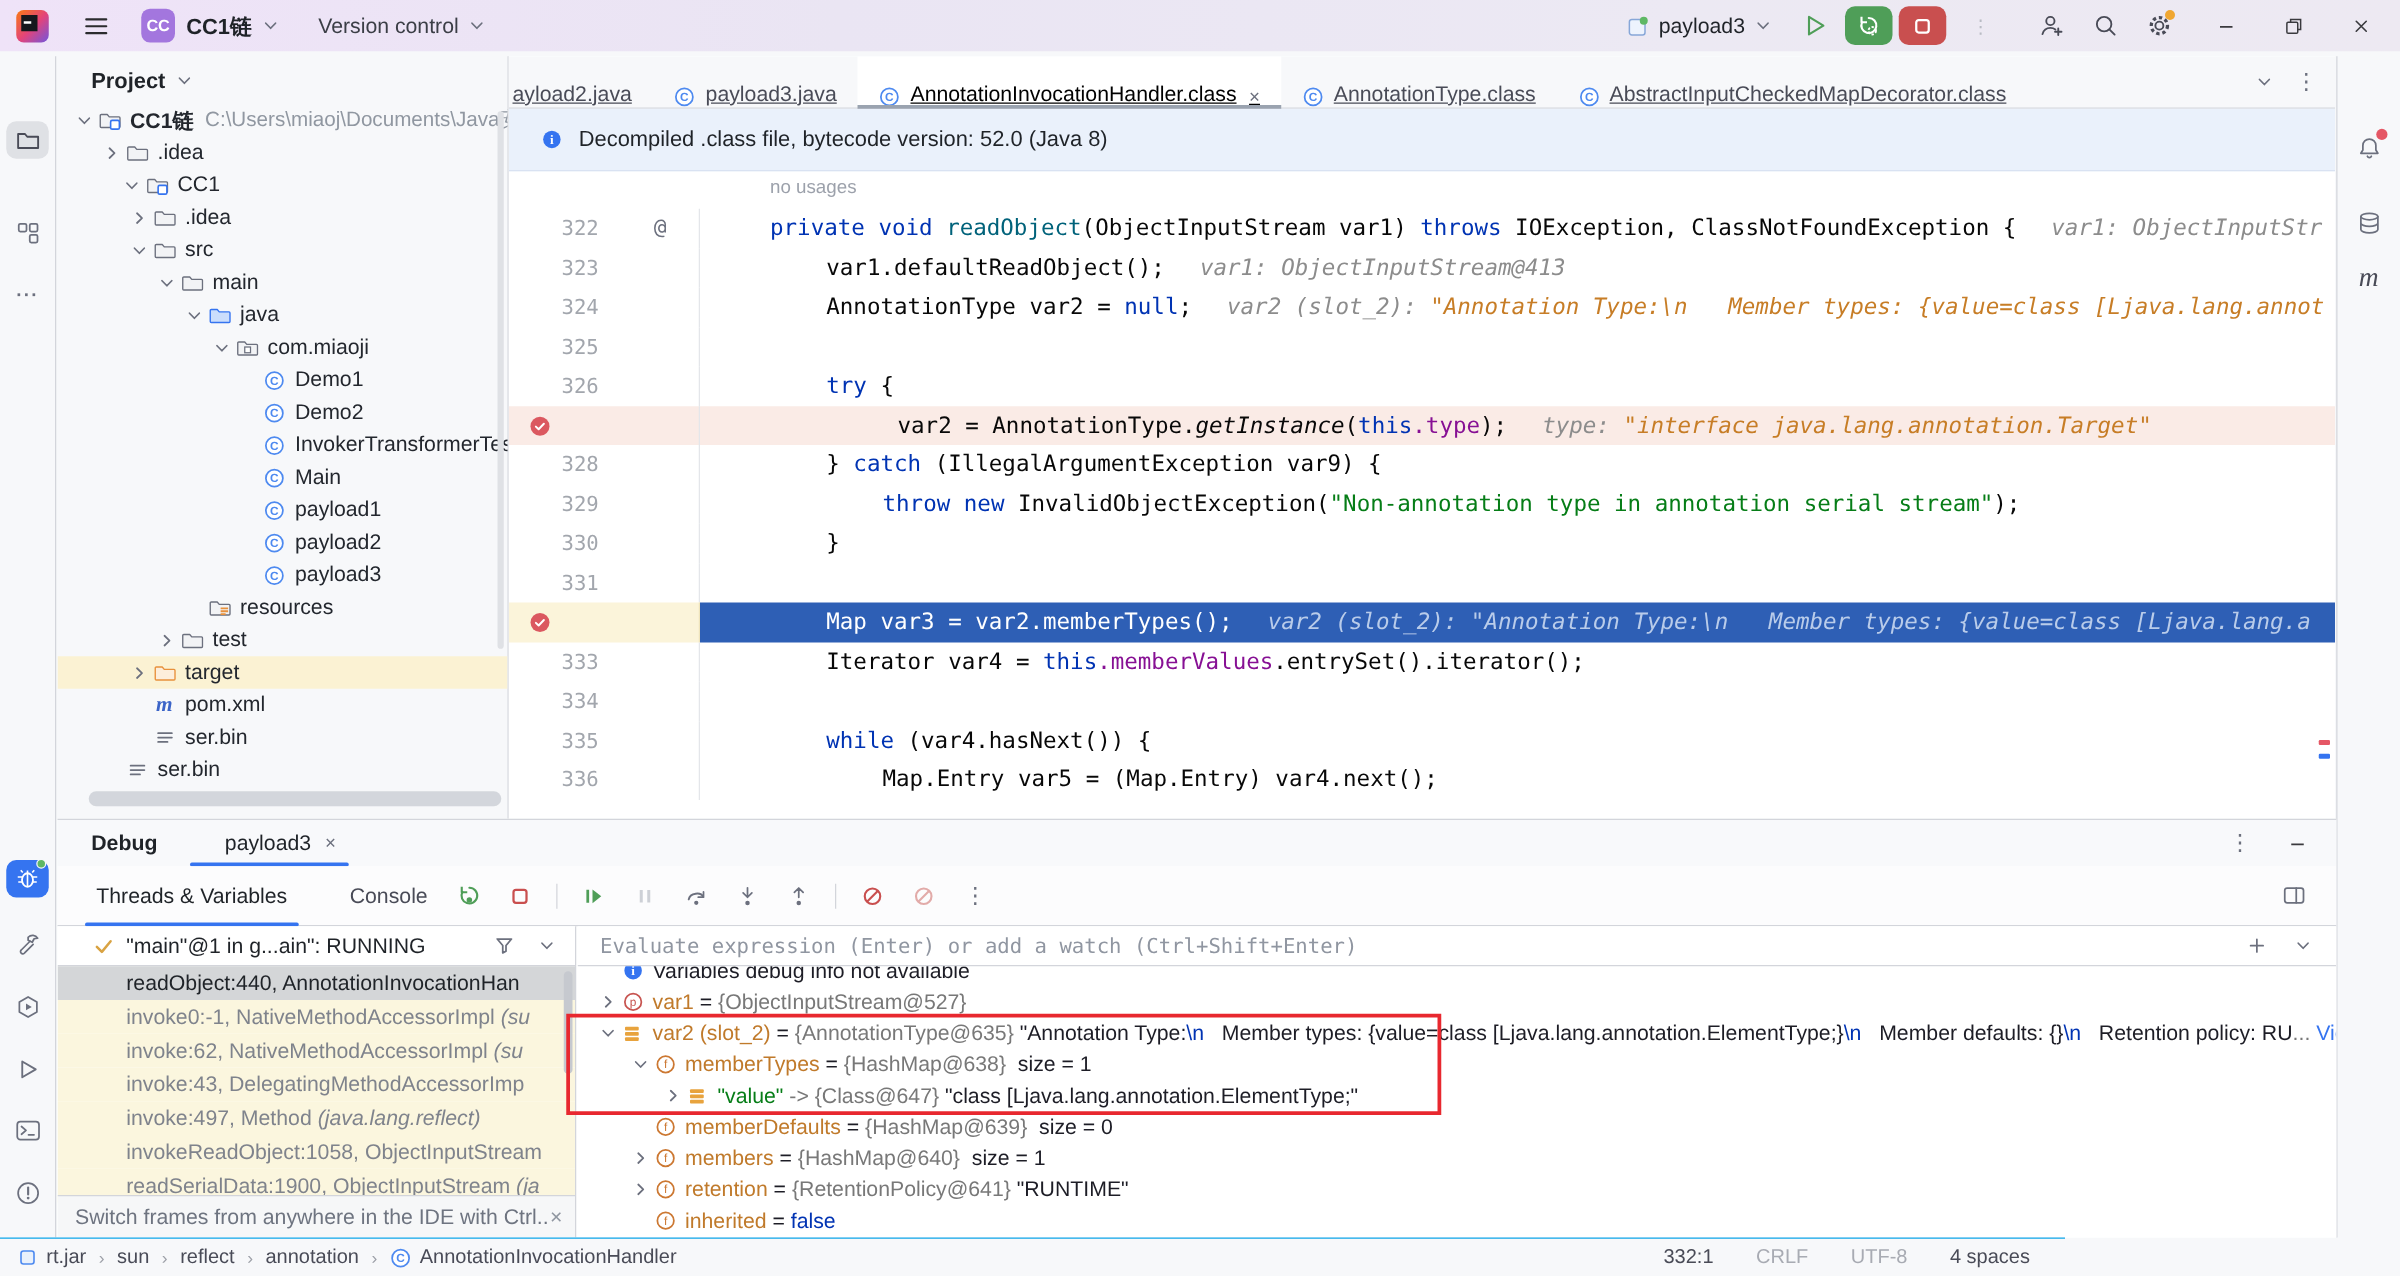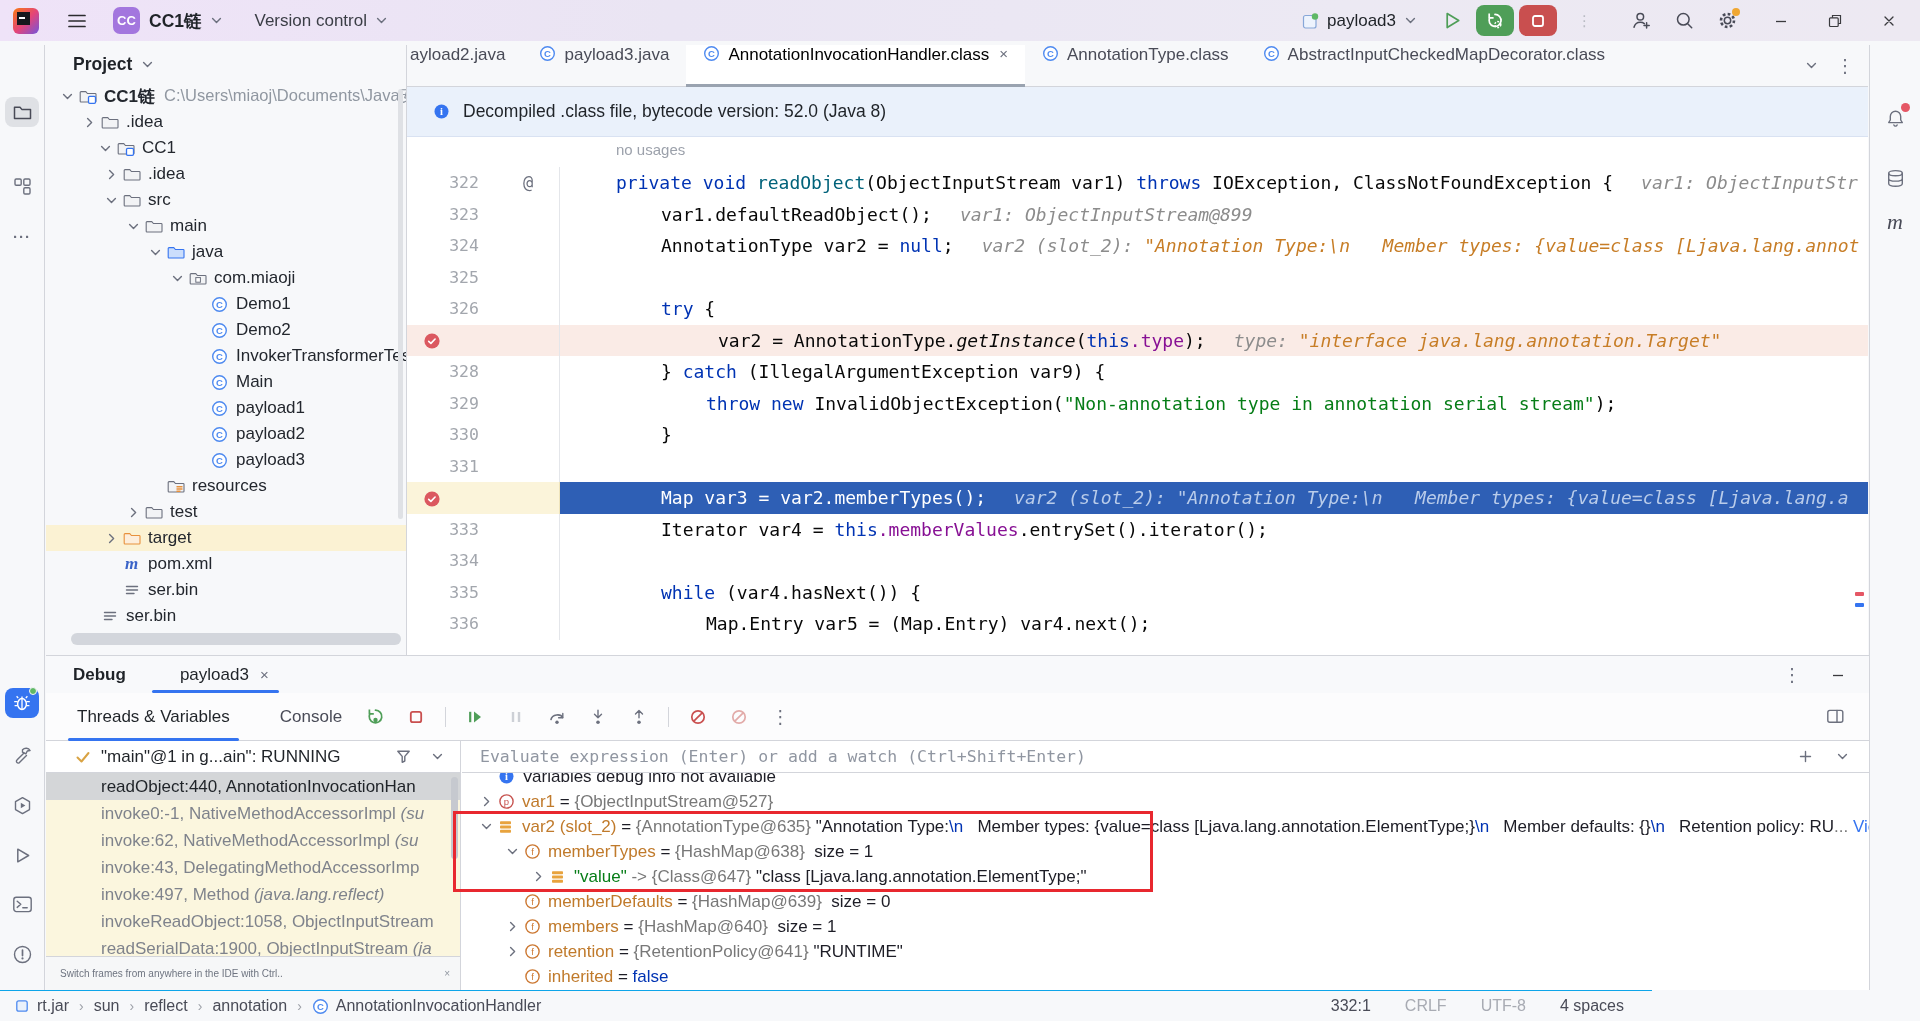--- a/index.html
+++ b/index.html
@@ -54,21 +54,21 @@
   .tree-ic{width:21px;flex:none;display:flex;justify-content:center;margin-right:6px;}
   .tree-lbl.b{font-weight:700;}
   .tree-path{color:#9097A1;margin-left:9px;font-size:16.5px;}
   .mvn{font-family:"Liberation Serif","DejaVu Serif",serif;font-style:italic;font-weight:700;color:#3B64C8;font-size:17px;}
   #proj-hscroll{position:absolute;left:25px;top:588px;width:330px;height:12px;border-radius:6px;background:#CDD0D6;opacity:.85;z-index:1;}
   #proj-vscroll{position:absolute;right:3px;top:44px;width:5px;height:430px;border-radius:3px;background:#DFE1E5;z-index:3;}
 
   
   #editor{position:absolute;left:407px;top:45px;width:1461px;height:610px;background:#fff;overflow:hidden;}
   #tabbar{height:42px;background:#F7F8FA;border-bottom:1px solid #D3D5DB;display:flex;align-items:stretch;}
-  .etab{display:flex;align-items:flex-start;padding:0 17px;color:#494B57;font-size:17px;white-space:nowrap;position:relative;}
+  .etab{display:flex;align-items:flex-end;padding:0 17px;color:#494B57;font-size:17px;white-space:nowrap;position:relative;text-decoration:underline;}
   .etab .ic{margin-right:8px;}
   .etab .tclose{margin-left:10px;color:#6C707E;font-size:15px;}
   .etab.active{background:#fff;color:#000;}
   .etab.active::after{content:"";position:absolute;left:0;right:0;bottom:-1px;height:3px;background:#9AA3B0;}
   .etab.cut{padding-left:3px;}
   #tab-actions{margin-left:auto;display:flex;align-items:center;padding-right:14px;color:#6C707E;}
   #tab-actions .ic{margin-left:16px;}
   #banner{height:50px;background:#EAF1FB;border-bottom:1px solid #D9E2F2;display:flex;align-items:center;padding-left:26px;font-size:17.5px;color:#1F2328;}
   #banner .ic{margin-right:13px;}
   #code{position:relative;}
@@ -121,21 +121,21 @@
   #frames-pane{position:absolute;left:0;top:85px;width:415px;bottom:0;border-right:1px solid #D3D5DB;background:#fff;overflow:hidden;}
   #thread-row{height:32px;display:flex;align-items:center;border-bottom:1px solid #D3D5DB;padding-left:28px;white-space:nowrap;}
   #thread-row .txt{margin-left:9px;}
   #thread-row .right{margin-left:auto;display:flex;align-items:center;padding-right:14px;}
   #thread-row .right .ic{margin-left:17px;}
   .frow{height:27px;line-height:27px;padding-left:55px;font-size:17px;color:#7F838C;background:#FBF6DE;white-space:nowrap;overflow:hidden;}
   .frow.selected{background:#D4D6D8;color:#1F2328;}
   .fpkg{font-style:italic;}
   #frames-scroll{position:absolute;right:2px;top:36px;width:7px;height:82px;border-radius:4px;background:#C6C9CF;}
   #frames-tooltip{position:absolute;left:0;right:0;bottom:0;height:34px;background:#F6F7F8;border-top:1px solid #D3D5DB;
-    display:flex;align-items:center;padding:0 10px 0 14px;font-size:10px;color:#6E7480;white-space:nowrap;}
+    display:flex;align-items:center;padding:0 10px 0 14px;font-size:17px;color:#6E7480;white-space:nowrap;}
   #frames-tooltip .tclose{margin-left:auto;color:#9097A1;}
 
   #vars-pane{position:absolute;left:416px;top:85px;right:0;bottom:0;background:#fff;overflow:hidden;}
   #eval-row{height:32px;display:flex;align-items:center;border-bottom:1px solid #D3D5DB;
     font-family:"DejaVu Sans Mono","Liberation Mono",monospace;font-size:16.5px;color:#9096A1;padding:0 18px;}
   #eval-row .right{margin-left:auto;display:flex;align-items:center;}
   #eval-row .right .ic{margin-left:20px;}
   #vars-list{position:absolute;left:0;right:0;top:32px;bottom:0;overflow:hidden;}
   .vrow{height:25px;display:flex;align-items:center;white-space:pre;font-size:17px;}
   .vrow.clip{margin-top:-9px;}
@@ -641,21 +641,21 @@
             <circle cx="8.5" cy="8.5" r="7" fill="#3574F0"></circle>
             <text x="8.5" y="12.2" font-size="10.5" font-weight="bold" font-family="Liberation Serif" text-anchor="middle" fill="#fff">i</text>
           </svg>
         </span>
       <span>Decompiled .class file, bytecode version: 52.0 (Java 8)</span>
     </div>
     <div id="code">
       <div id="usages">no usages</div>
       <div id="code-lines">
           <div class="code-line"><div class="gutter"><span class="lnum">322</span><span class="gmark">@</span></div><div class="cbody" style="padding-left: 56px;"><span class="tk t-k">private</span><span class="tk t-d"> </span><span class="tk t-k">void</span><span class="tk t-d"> </span><span class="tk t-m">readObject</span><span class="tk t-d">(ObjectInputStream var1) </span><span class="tk t-k">throws</span><span class="tk t-d"> IOException, ClassNotFoundException {</span><span class="hint"><span class="tk t-h">var1: ObjectInputStr</span></span></div></div>
-          <div class="code-line"><div class="gutter"><span class="lnum">323</span><span class="gmark"></span></div><div class="cbody" style="padding-left: 101px;"><span class="tk t-d">var1.defaultReadObject();</span><span class="hint"><span class="tk t-h">var1: ObjectInputStream@899</span></span></div></div>
+          <div class="code-line"><div class="gutter"><span class="lnum">323</span><span class="gmark"></span></div><div class="cbody" style="padding-left: 101px;"><span class="tk t-d">var1.defaultReadObject();</span><span class="hint"><span class="tk t-h">var1: ObjectInputStream@413</span></span></div></div>
           <div class="code-line"><div class="gutter"><span class="lnum">324</span><span class="gmark"></span></div><div class="cbody" style="padding-left: 101px;"><span class="tk t-d">AnnotationType var2 = </span><span class="tk t-k">null</span><span class="tk t-d">;</span><span class="hint"><span class="tk t-h">var2 (slot_2): </span><span class="tk t-hs">"Annotation Type:\n   Member types: {value=class [Ljava.lang.annot</span></span></div></div>
           <div class="code-line"><div class="gutter"><span class="lnum">325</span><span class="gmark"></span></div><div class="cbody" style="padding-left: 101px;"></div></div>
           <div class="code-line"><div class="gutter"><span class="lnum">326</span><span class="gmark"></span></div><div class="cbody" style="padding-left: 101px;"><span class="tk t-k">try</span><span class="tk t-d"> {</span></div></div>
           <div class="code-line bp"><div class="gutter"><span class="lnum"><span class="ic"><svg width="18" height="18" viewBox="0 0 18 18">
                     <circle cx="9" cy="9" r="7.6" fill="#DB5860"></circle>
                     <path d="M5.7 9.3l2.2 2.1 4.2-4.4" stroke="#fff" stroke-width="1.6" fill="none" stroke-linecap="round" stroke-linejoin="round"></path>
                   </svg></span></span><span class="gmark"></span></div><div class="cbody" style="padding-left: 146px;"><span class="tk t-d">var2 = AnnotationType.</span><span class="tk t-it">getInstance</span><span class="tk t-d">(</span><span class="tk t-k">this</span><span class="tk t-f">.type</span><span class="tk t-d">);</span><span class="hint"><span class="tk t-h">type: </span><span class="tk t-hs">"interface java.lang.annotation.Target"</span></span></div></div>
           <div class="code-line"><div class="gutter"><span class="lnum">328</span><span class="gmark"></span></div><div class="cbody" style="padding-left: 101px;"><span class="tk t-d">} </span><span class="tk t-k">catch</span><span class="tk t-d"> (IllegalArgumentException var9) {</span></div></div>
           <div class="code-line"><div class="gutter"><span class="lnum">329</span><span class="gmark"></span></div><div class="cbody" style="padding-left: 146px;"><span class="tk t-k">throw</span><span class="tk t-d"> </span><span class="tk t-k">new</span><span class="tk t-d"> InvalidObjectException(</span><span class="tk t-s">"Non-annotation type in annotation serial stream"</span><span class="tk t-d">);</span></div></div>
           <div class="code-line"><div class="gutter"><span class="lnum">330</span><span class="gmark"></span></div><div class="cbody" style="padding-left: 101px;"><span class="tk t-d">}</span></div></div>

